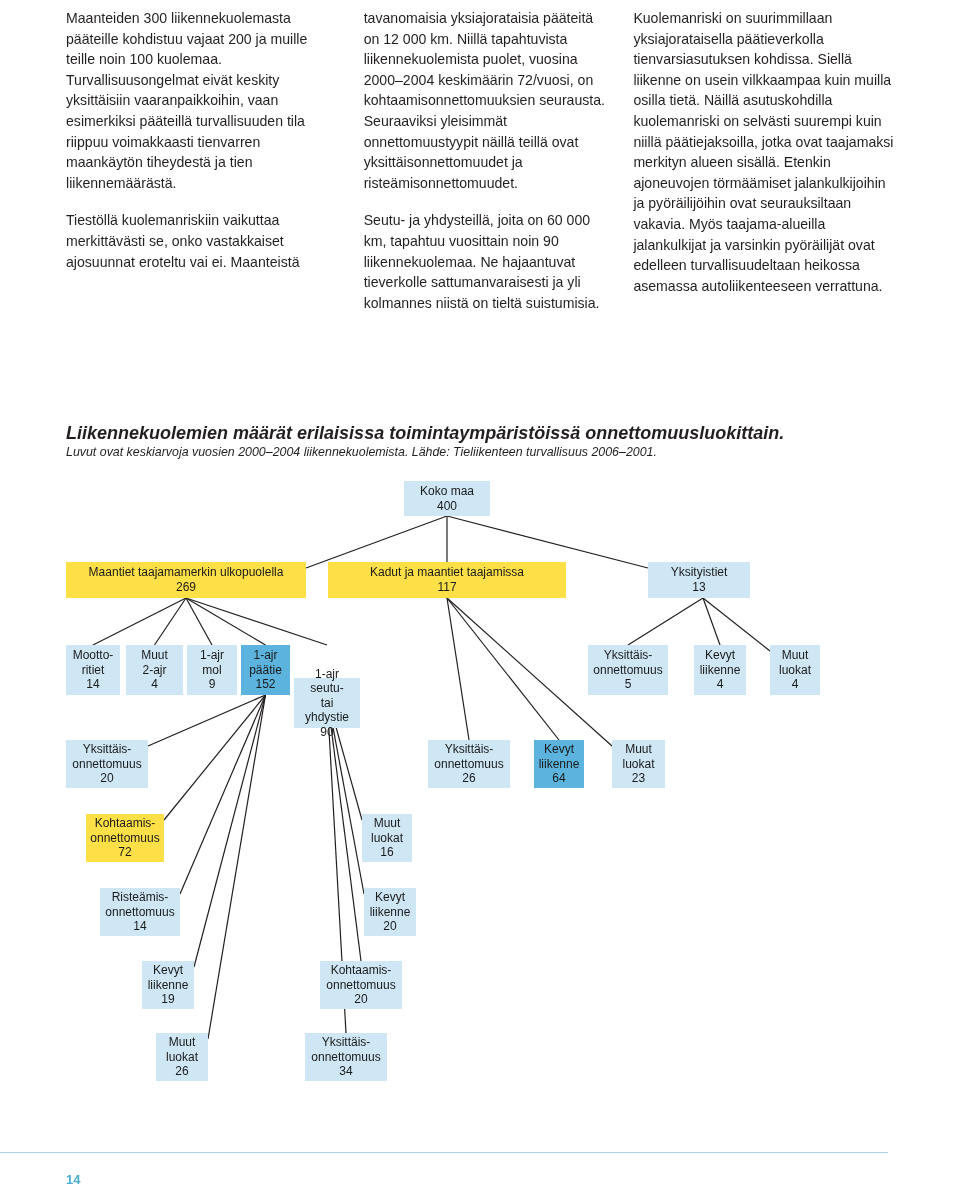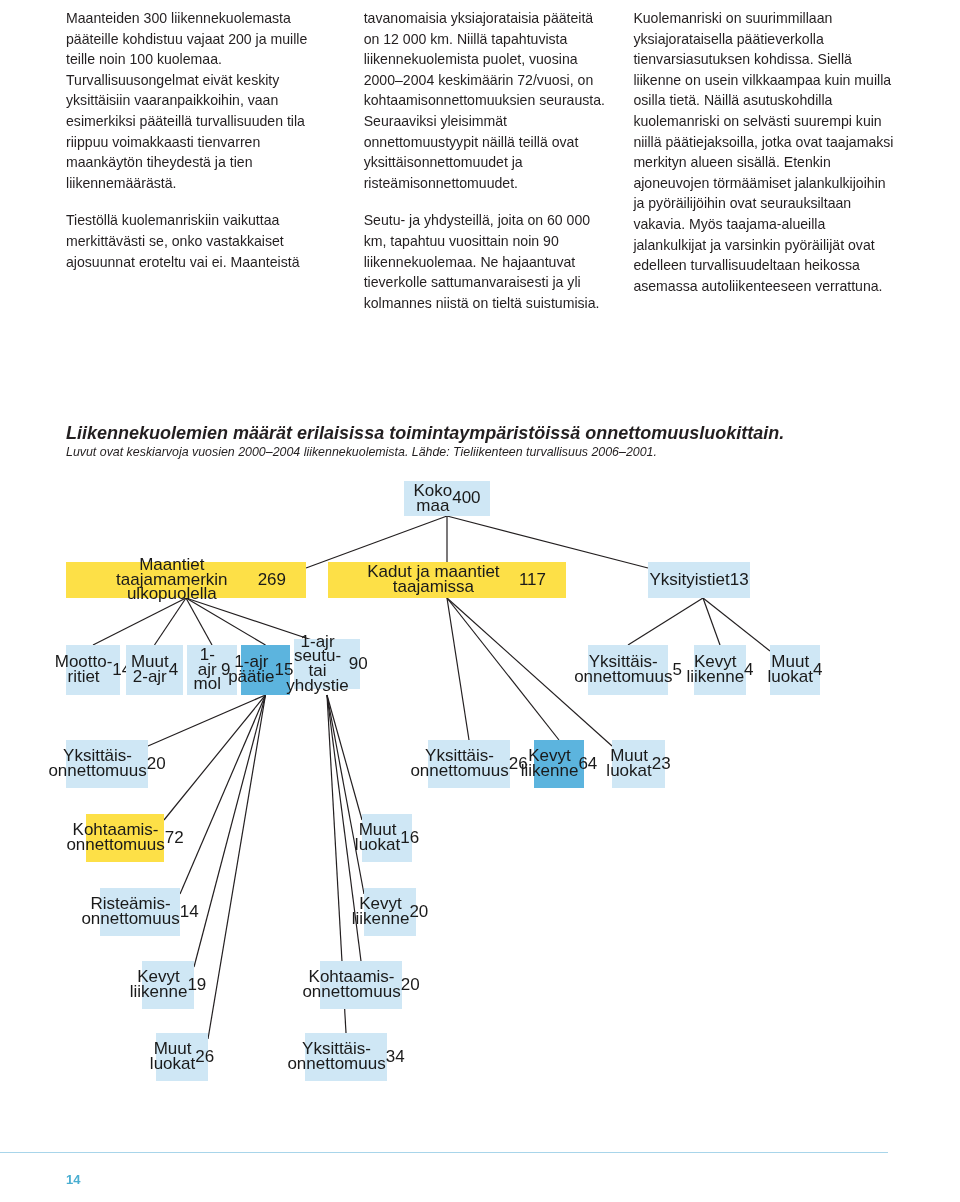--- a/index.html
+++ b/index.html
@@ -81,29 +81,30 @@
   }
   #edges {
     position: absolute;
     left: 0; top: 0;
     width: 960px; height: 1202px;
   }
   .node {
     position: absolute;
     box-sizing: border-box;
     display: flex;
+    flex-direction: column;
     align-items: center;
     justify-content: center;
     text-align: center;
-    font-size: 17px;
+    font-size: 12px;
     line-height: 14.6px;
     color: #1a1a1a;
     background: #cfe7f5;
     pointer-events: auto;
-    padding: 2px 20px;
+    padding: 2px 5px;
   }
   .node.mid  { background: #fde047; }
   .node.dark { background: #5cb4de; }
   .node .label { white-space: pre-line; }
   .node .value { }
 
   
   #footer-rule {
     position: absolute;
     left: 0;
@@ -202,21 +203,21 @@
     <div class="node" style="left: 187px; top: 645px; width: 50px; height: 50px;">
       <div class="label">1-ajr
 mol</div>
       <div class="value">9</div>
     </div>
     <div class="node dark" style="left: 241px; top: 645px; width: 49px; height: 50px;">
       <div class="label">1-ajr
 päätie</div>
       <div class="value">152</div>
     </div>
-    <div class="node" style="left: 294px; top: 639px; width: 66px; height: 50px;">
+    <div class="node" style="left: 294px; top: 678px; width: 66px; height: 50px;">
       <div class="label">1-ajr seutu-
 tai yhdystie</div>
       <div class="value">90</div>
     </div>
     <div class="node" style="left: 588px; top: 645px; width: 80px; height: 50px;">
       <div class="label">Yksittäis-
 onnettomuus</div>
       <div class="value">5</div>
     </div>
     <div class="node" style="left: 694px; top: 645px; width: 52px; height: 50px;">

